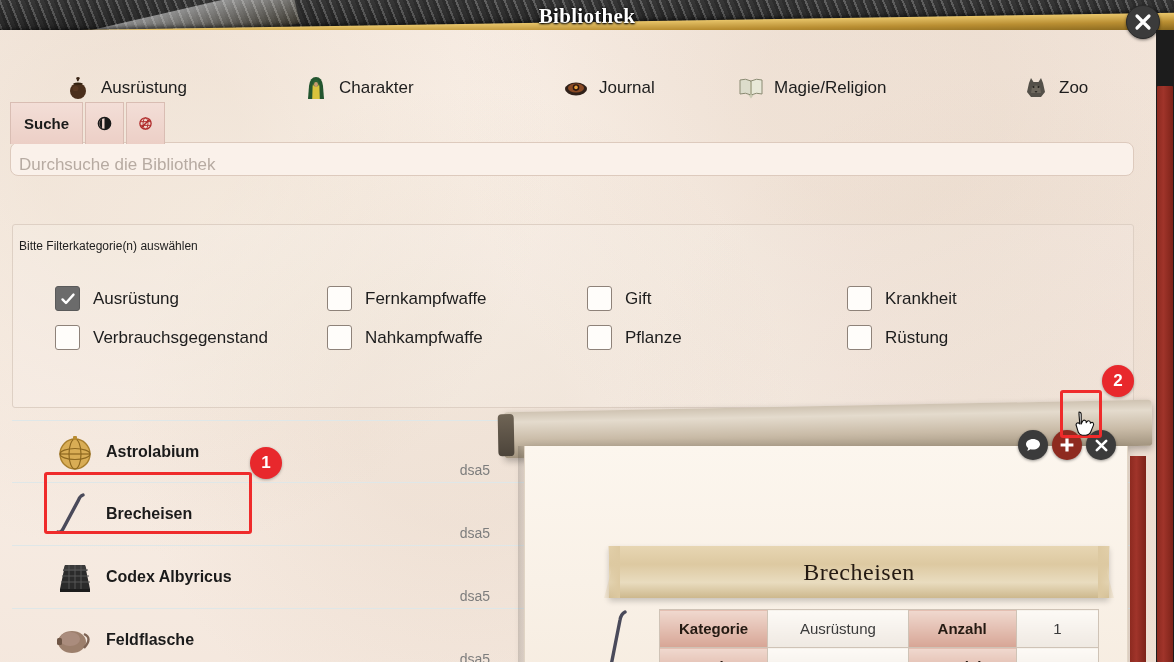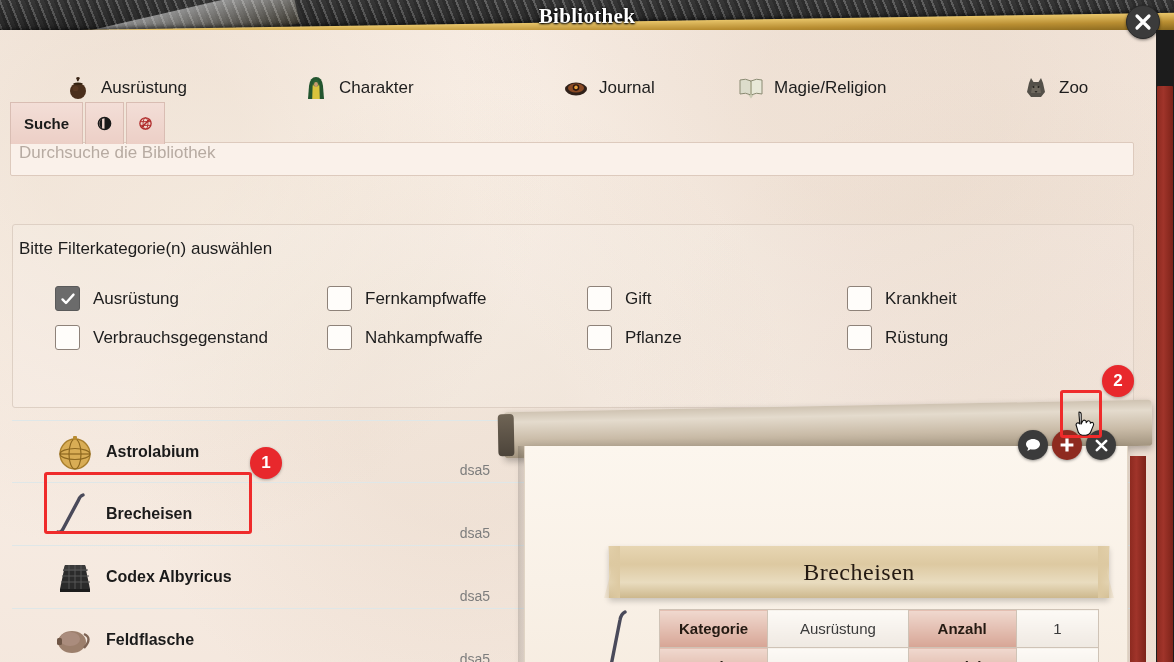--- a/index.html
+++ b/index.html
@@ -123,36 +123,36 @@
     font-size: 15px; font-weight: bold; color: #1a1a1a;
     cursor: pointer;
     margin-right: 2px;
   }
   .stab.icon-tab { padding: 0 11px; }
 
   .search-field {
     position: absolute; left: 10px; top: 112px; width: 1124px; height: 34px;
     background: #faf1ea;
     border: 1px solid #ddcabd;
-    border-radius: 2px;
+    border-radius: 8px;
     padding: 0 8px;
-    display:flex; align-items:flex-start;
+    display:flex; align-items:flex-end;
     font-size: 17px; color: #b7aba2;
   }
 
   
   .filter-box {
     position: absolute; left: 12px; top: 194px; width: 1122px; height: 184px;
     border: 1px solid #ded0c4;
     border-radius: 3px;
     background: rgba(255,255,255,0.12);
   }
   .filter-title {
     position:absolute; left: 6px; top: 14px;
-    font-size: 17px; color: #1d1d1d; text-align: right;
+    font-size: 12px; color: #1d1d1d; text-align: right;
   }
   .filter-grid {
     position: absolute; left: 42px; top: 54px; right: 10px;
   }
   .fcol { position:absolute; top: 0; }
   .fc1 { left: 0; }
   .fc2 { left: 272px; }
   .fc3 { left: 532px; }
   .fc4 { left: 792px; }
   .fitem {

